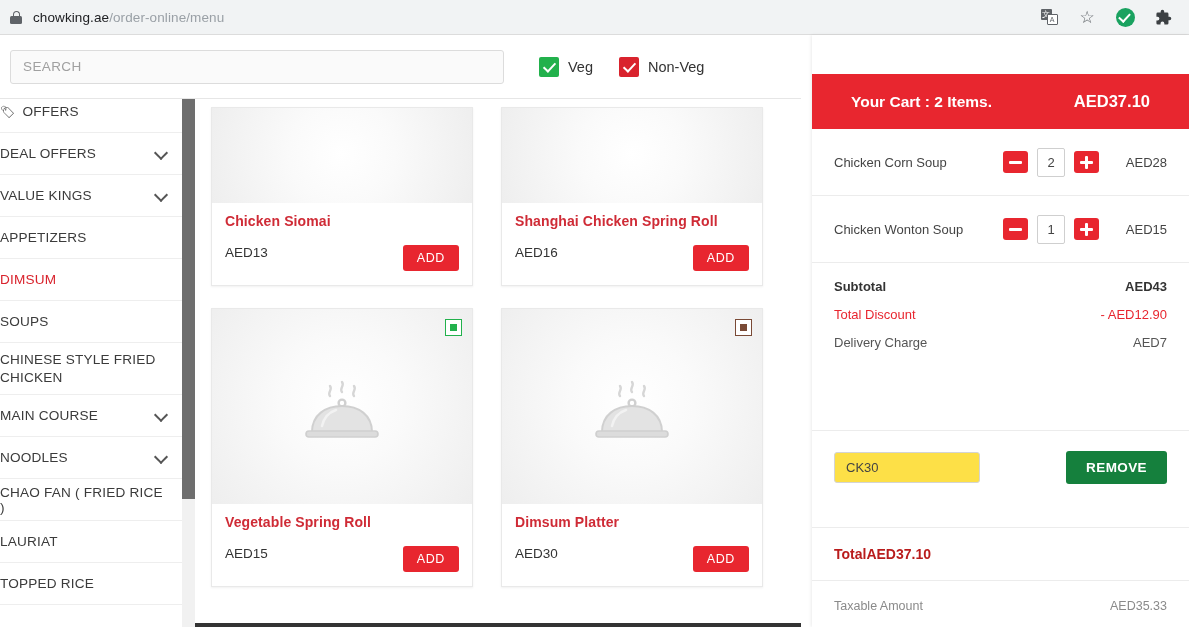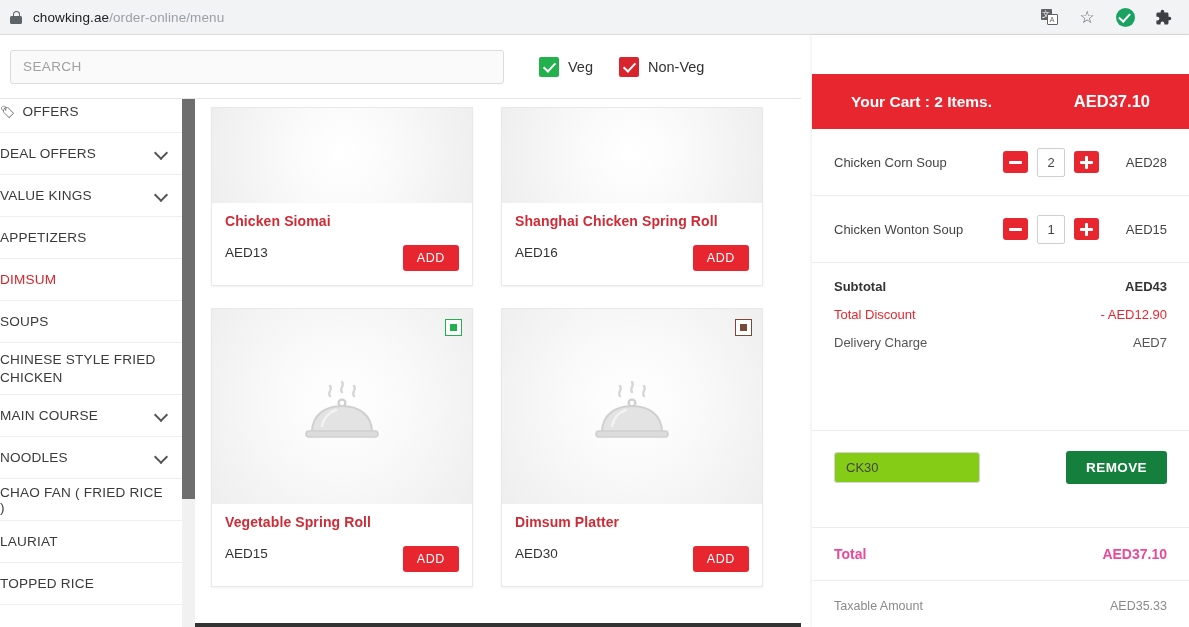--- a/index.html
+++ b/index.html
@@ -301,39 +301,39 @@
 
   .coupon-area {
     position: absolute; top: 395px; left: 0; right: 0;
     border-top: 1px solid #ececec;
     padding: 20px 22px;
     display: flex; align-items: center; justify-content: space-between;
   }
   .coupon-input {
     width: 146px; height: 31px;
     border: 1px solid #d4d4d4; border-radius: 3px;
-    background: #84cc16;
+    background: #fde047;
     padding: 0 11px;
     font-family: "Liberation Sans", sans-serif;
     font-size: 13px; color: #444;
     outline: none;
   }
   .remove-btn {
     background: #15803d; color: #fff;
     border: none; border-radius: 3px;
     font-family: "Liberation Sans", sans-serif;
     font-size: 13.5px; font-weight: bold; letter-spacing: .4px;
     padding: 9px 20px; cursor: pointer;
   }
   .total-row {
     position: absolute; top: 492px; left: 0; right: 0;
     border-top: 1px solid #ececec;
     padding: 18px 22px 18px;
-    display: flex; justify-content: space-between;
-    font-size: 14px; font-weight: bold; color: #ec4899;
+    display: flex; 
+    font-size: 14px; font-weight: bold; color: #b91c1c;
   }
   .tax-area {
     position: absolute; top: 545px; left: 0; right: 0;
     border-top: 1px solid #ececec;
     padding: 18px 22px 0;
   }
   .tax-row {
     display: flex; justify-content: space-between;
     font-size: 12.5px; color: #8a8a8a; margin-bottom: 13px;
   }

